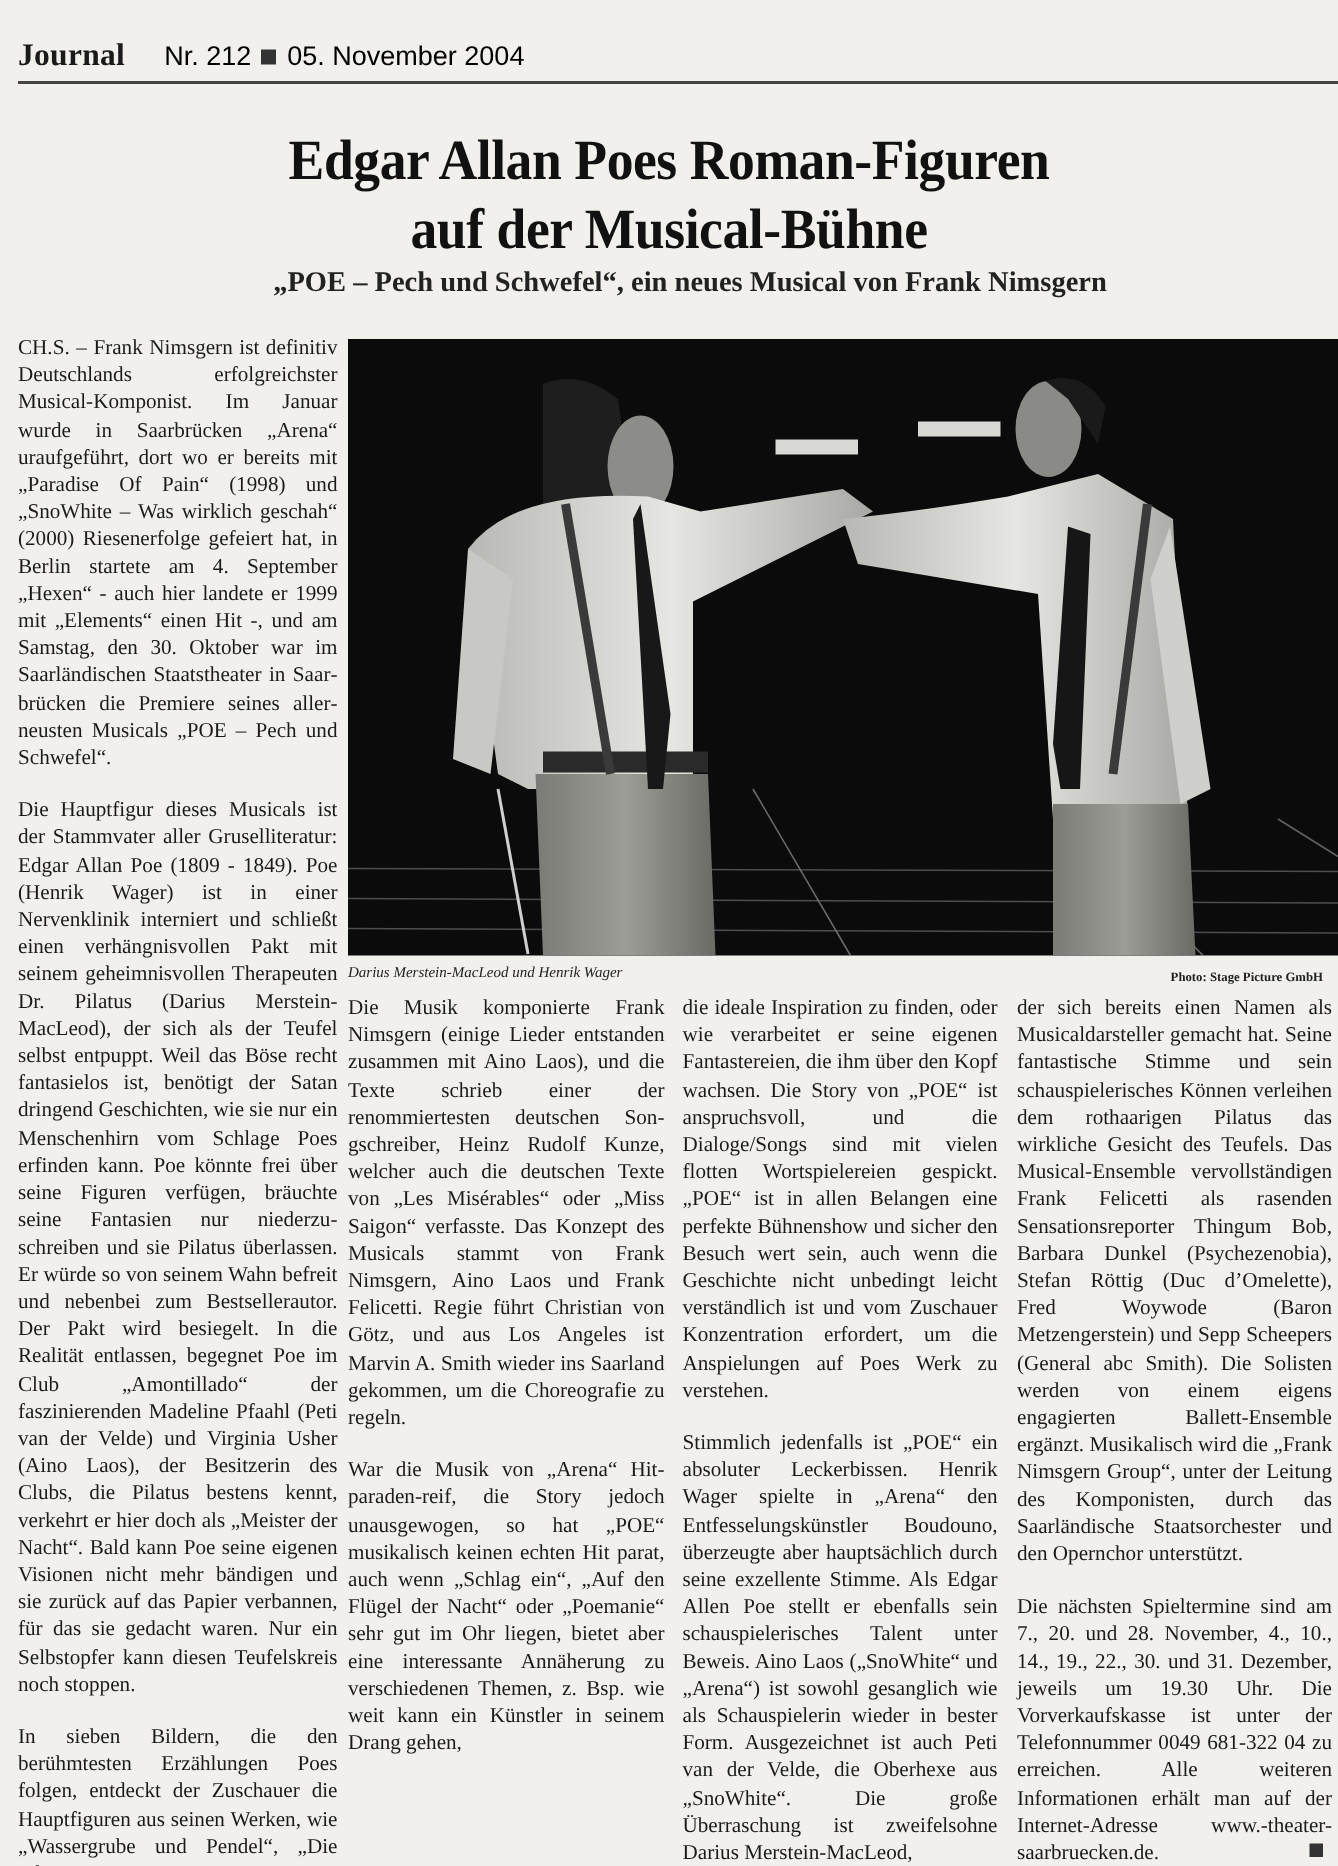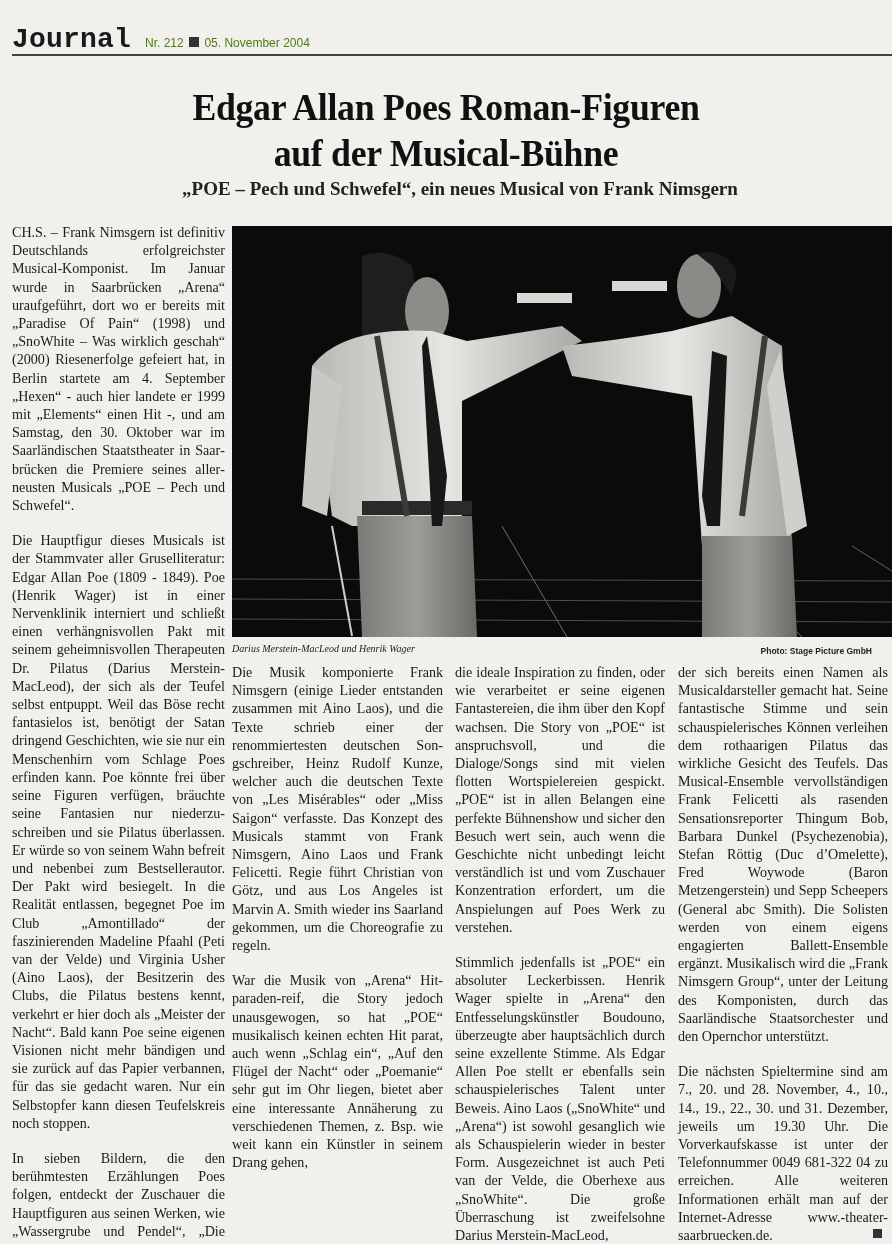--- a/index.html
+++ b/index.html
@@ -4,24 +4,24 @@
 <style>
   html, body { margin:0; padding:0; }
   body {
     width:892px; height:1244px; overflow:hidden; position:relative;
     background:#f1f0ec;
     font-family:"Liberation Serif","DejaVu Serif",serif;
     color:#1a1a1a;
   }
   .masthead { position:absolute; left:12px; top:24px; height:22px; }
   .masthead .journal {
-    font-family:Liberation Mono, monospace; font-weight:bold; font-size:28px; letter-spacing:0.2px;text-align:center;
+    font-family:Liberation Serif, serif; font-weight:bold; font-size:21px; letter-spacing:0.2px;text-align:center;
   }
   .masthead .issue {
-    font-family:"Liberation Sans",sans-serif; font-size:12px; margin-left:10px; color:#4d7c0f;
+    font-family:"Liberation Sans",sans-serif; font-size:18px; margin-left:22px; color:#000000;
   }
   .masthead .sep {
     display:inline-block; width:10px; height:10px; background:#333; vertical-align:0px; margin:0 2px;
   }
   .rule { position:absolute; left:12px; right:0; top:54px; border-top:2px solid #444; }
 
   .headline {
     position:absolute; left:0; width:892px; top:84px; text-align:center;
     font-family:"Liberation Serif",serif; font-weight:bold; font-size:38px; line-height:46px;
     letter-spacing:-0.3px; color:#111; transform:scaleX(0.94);
@@ -42,21 +42,21 @@
   #col4 { left:678px; top:663px; width:210px; }
 
   .photo {
     position:absolute; left:232px; top:226px; width:660px; height:411px;
     background:#0b0b0b; overflow:hidden;
   }
   .caption {
     position:absolute; left:232px; top:643px; font-style:italic; font-size:10px; color:#222;
   }
   .credit {
-    position:absolute; right:20px; top:646px; font-family:Liberation Sans, sans-serif;
+    position:absolute; right:10px; top:646px; font-family:Liberation Serif, serif;
     font-weight:bold; font-size:8.5px; color:#222;
   }
   .endmark { position:absolute; right:10px; top:1229px; width:9px; height:9px; background:#333; }
 </style>
 </head>
 <body>
 
 <div class="masthead">
   <span class="journal">Journal</span>
   <span class="issue">

